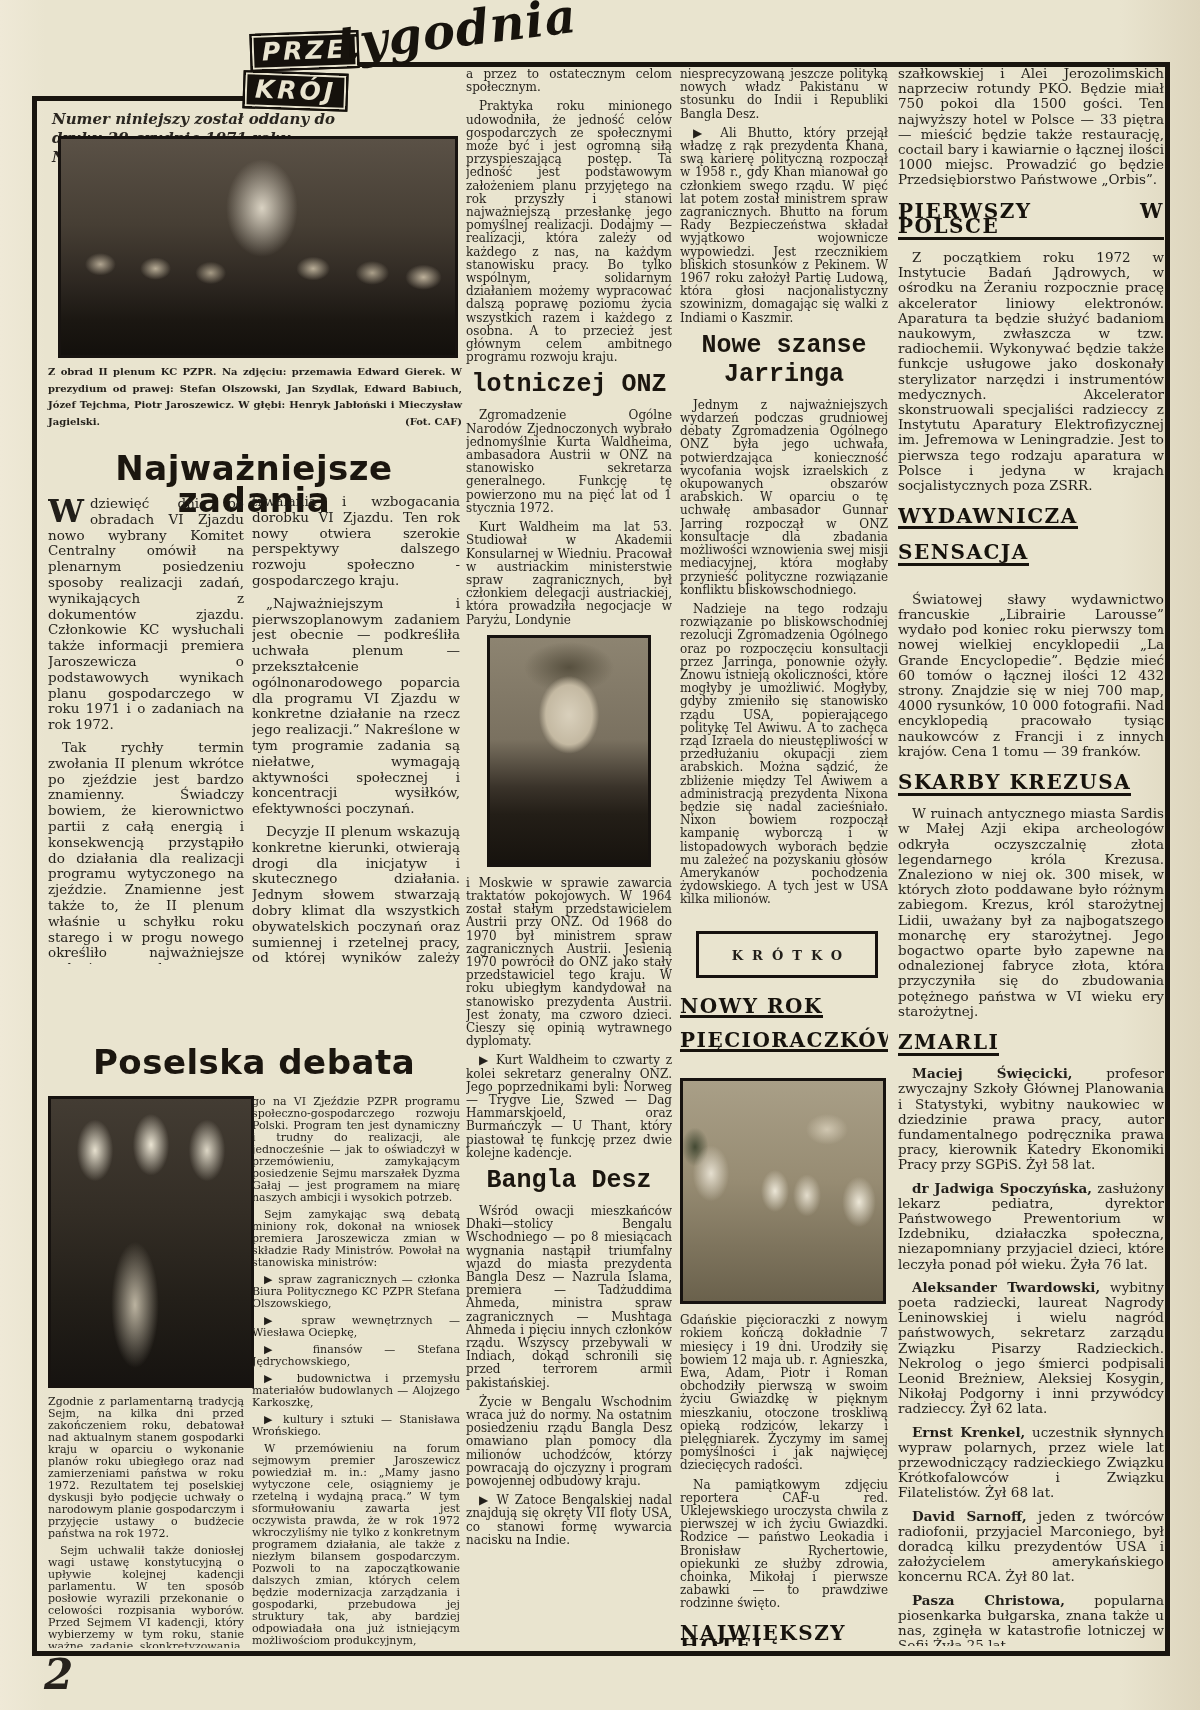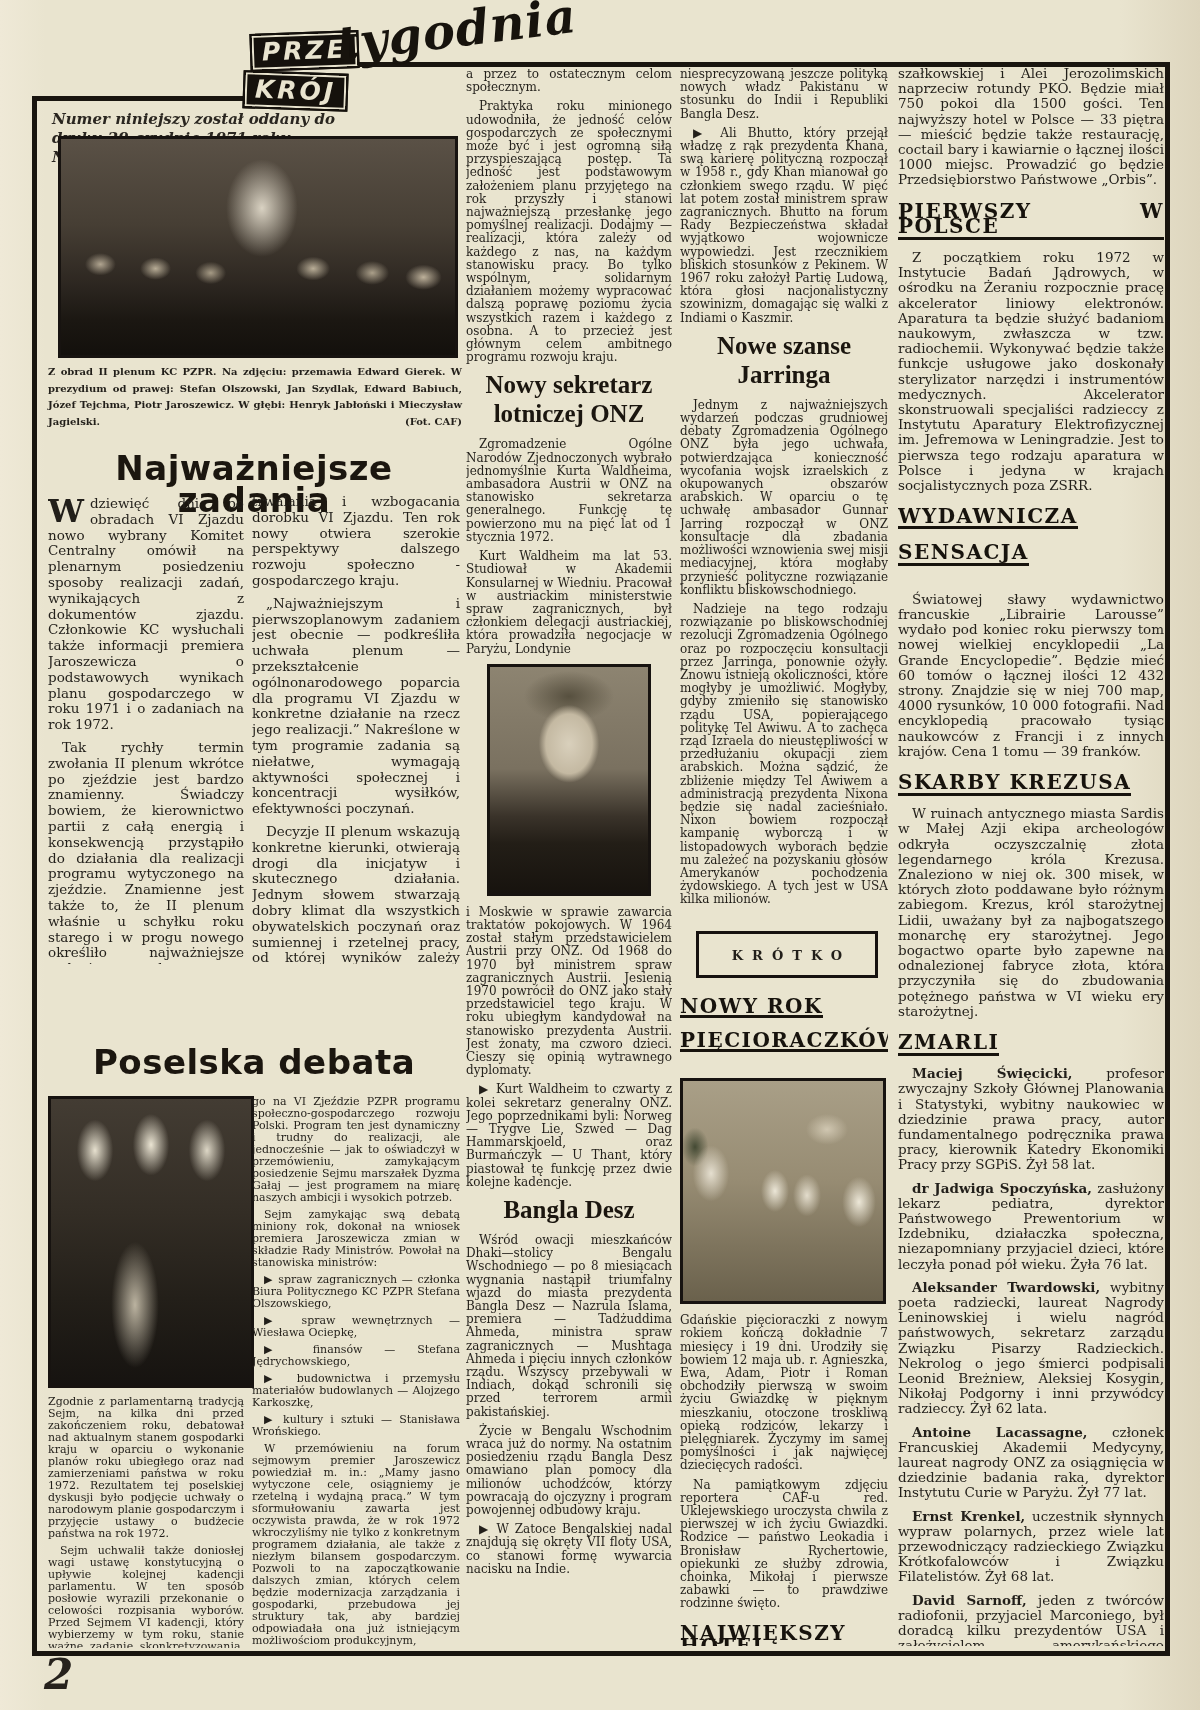--- a/index.html
+++ b/index.html
@@ -12,21 +12,21 @@
   .masthead{font-style:italic;font-weight:bold;font-size:15px;line-height:19px;color:#2a2620;}
   .logoblock{display:inline-block;background:#15110c;color:#e9e4cf;font-weight:bold;font-style:italic;
              font-family:"DejaVu Sans",sans-serif;font-size:25px;line-height:25px;letter-spacing:3px;
              padding:4px 10px 5px;border:2px solid #15110c;box-shadow:0 0 0 2px #e9e4cf inset;}
   .script{font-family:"DejaVu Serif",serif;font-style:italic;font-weight:bold;font-size:48px;
           color:#17130d;transform:rotate(-7deg);transform-origin:left bottom;letter-spacing:1px;}
   .caption{font-weight:bold;font-size:10px;line-height:16.5px;text-align:justify;position:relative;margin:0;}
   .caption .credit{position:absolute;right:0;bottom:0;font-weight:bold;}
   .bighead{font-family:"DejaVu Sans",sans-serif;font-weight:bold;color:#1b160f;text-align:center;
            font-size:34px;line-height:32px;letter-spacing:0.5px;}
-  .colhead{font-family:Liberation Serif, serif;font-weight:bold;color:#1b160f;text-align:center;
+  .colhead{font-family:Liberation Mono, monospace;font-weight:bold;color:#1b160f;text-align:center;
            font-size:25px;line-height:29px;margin:4px 0 10px;}
   .lead-body{font-size:13.5px;line-height:15.8px;text-align:justify;}
   .lead-body p{margin:0 0 7px;text-indent:14px;}
   .small{font-size:12px;line-height:13.2px;text-align:justify;}
   .small p{margin:0 0 6px;text-indent:13px;}
   .smaller{font-size:11px;line-height:12px;text-align:justify;}
   .smaller p{margin:0 0 5px;text-indent:12px;}
   .col5body{font-size:13.5px;line-height:15.2px;text-align:justify;}
   .col5body p{margin:0 0 8px;text-indent:14px;}
   .noind{text-indent:0 !important;}
@@ -85,21 +85,20 @@
   <div class="abs lead-body" style="left:252px;top:494px;width:208px;height:470px;overflow:hidden;">
     <p class="noind">trwalania i wzbogacania dorobku VI Zjazdu. Ten rok nowy otwiera szerokie perspektywy dalszego rozwoju społeczno - gospodarczego kraju.</p>
     <p>„Najważniejszym i pierwszoplanowym zadaniem jest obecnie — podkreśliła uchwała plenum — przekształcenie ogólnonarodowego poparcia dla programu VI Zjazdu w konkretne działanie na rzecz jego realizacji.” Nakreślone w tym programie zadania są niełatwe, wymagają aktywności społecznej i koncentracji wysiłków, efektywności poczynań.</p>
     <p>Decyzje II plenum wskazują konkretne kierunki, otwierają drogi dla inicjatyw i skutecznego działania. Jednym słowem stwarzają dobry klimat dla wszystkich obywatelskich poczynań oraz sumiennej i rzetelnej pracy, od której wyników zależy utrwalanie osiągnięć roku ubiegłego i nowe osiągnięcia w roku nowym.</p>
   </div>
 
   <div class="abs small" style="left:466px;top:68px;width:206px;height:1578px;overflow:hidden;">
     <p class="noind">a przez to ostatecznym celom społecznym.</p>
     <p>Praktyka roku minionego udowodniła, że jedność celów gospodarczych ze społecznymi może być i jest ogromną siłą przyspieszającą postęp. Ta jedność jest podstawowym założeniem planu przyjętego na rok przyszły i stanowi najważniejszą przesłankę jego pomyślnej realizacji. Dodajmy — realizacji, która zależy od każdego z nas, na każdym stanowisku pracy. Bo tylko wspólnym, solidarnym działaniem możemy wypracować dalszą poprawę poziomu życia wszystkich razem i każdego z osobna. A to przecież jest głównym celem ambitnego programu rozwoju kraju.</p>
     <div class="colhead">
-      <div>Nowy sekretarz</div>
       <div>lotniczej ONZ</div>
     </div>
     <p>Zgromadzenie Ogólne Narodów Zjednoczonych wybrało jednomyślnie Kurta Waldheima, ambasadora Austrii w ONZ na stanowisko sekretarza generalnego. Funkcję tę powierzono mu na pięć lat od 1 stycznia 1972.</p>
     <p>Kurt Waldheim ma lat 53. Studiował w Akademii Konsularnej w Wiedniu. Pracował w austriackim ministerstwie spraw zagranicznych, był członkiem delegacji austriackiej, która prowadziła negocjacje w Paryżu, Londynie</p>
     <div class="photo" style="width:164px;height:232px;margin:8px auto 10px;
          background:
            radial-gradient(42px 54px at 50% 34%, #d9d0bc 0%, #c4b9a2 55%, rgba(196,185,162,0) 72%),
            radial-gradient(60px 34px at 50% 13%, #57503f 0%, rgba(87,80,63,0) 75%),
            linear-gradient(180deg,#8d8471 0%, #7a7160 45%, #3a332a 66%, #231e17 78%, #17130e 100%);"></div>
     <p class="noind">i Moskwie w sprawie zawarcia traktatów pokojowych. W 1964 został stałym przedstawicielem Austrii przy ONZ. Od 1968 do 1970 był ministrem spraw zagranicznych Austrii. Jesienią 1970 powrócił do ONZ jako stały przedstawiciel tego kraju. W roku ubiegłym kandydował na stanowisko prezydenta Austrii. Jest żonaty, ma czworo dzieci. Cieszy się opinią wytrawnego dyplomaty.</p>
@@ -148,21 +147,20 @@
       <span>WYDAWNICZA</span><br>
       <span>SENSACJA</span>
     </div>
     <p>Światowej sławy wydawnictwo francuskie „Librairie Larousse” wydało pod koniec roku pierwszy tom nowej wielkiej encyklopedii „La Grande Encyclopedie”. Będzie mieć 60 tomów o łącznej ilości 12 432 strony. Znajdzie się w niej 700 map, 4000 rysunków, 10 000 fotografii. Nad encyklopedią pracowało tysiąc naukowców z Francji i z innych krajów. Cena 1 tomu — 39 franków.</p>
     <div class="sechead"><span>SKARBY KREZUSA</span></div>
     <p>W ruinach antycznego miasta Sardis w Małej Azji ekipa archeologów odkryła oczyszczalnię złota legendarnego króla Krezusa. Znaleziono w niej ok. 300 misek, w których złoto poddawane było różnym zabiegom. Krezus, król starożytnej Lidii, uważany był za najbogatszego monarchę ery starożytnej. Jego bogactwo oparte było zapewne na odnalezionej fabryce złota, która przyczyniła się do zbudowania potężnego państwa w VI wieku ery starożytnej.</p>
     <div class="sechead"><span>ZMARLI</span></div>
     <p><b>Maciej Święcicki,</b> <span>profesor zwyczajny Szkoły Głównej Planowania i Statystyki, wybitny naukowiec w dziedzinie prawa pracy, autor fundamentalnego podręcznika prawa pracy, kierownik Katedry Ekonomiki Pracy przy SGPiS. Żył 58 lat.</span></p>
     <p><b>dr Jadwiga Spoczyńska,</b> <span>zasłużony lekarz pediatra, dyrektor Państwowego Prewentorium w Izdebniku, działaczka społeczna, niezapomniany przyjaciel dzieci, które leczyła ponad pół wieku. Żyła 76 lat.</span></p>
     <p><b>Aleksander Twardowski,</b> <span>wybitny poeta radziecki, laureat Nagrody Leninowskiej i wielu nagród państwowych, sekretarz zarządu Związku Pisarzy Radzieckich. Nekrolog o jego śmierci podpisali Leonid Breżniew, Aleksiej Kosygin, Nikołaj Podgorny i inni przywódcy radzieccy. Żył 62 lata.</span></p>
-    <p><b>Antoine Lacassagne,</b> <span>członek Francuskiej Akademii Medycyny, laureat nagrody ONZ za osiągnięcia w dziedzinie badania raka, dyrektor Instytutu Curie w Paryżu. Żył 77 lat.</span></p>
     <p><b>Ernst Krenkel,</b> <span>uczestnik słynnych wypraw polarnych, przez wiele lat przewodniczący radzieckiego Związku Krótkofalowców i Związku Filatelistów. Żył 68 lat.</span></p>
     <p><b>David Sarnoff,</b> <span>jeden z twórców radiofonii, przyjaciel Marconiego, był doradcą kilku prezydentów USA i założycielem amerykańskiego koncernu RCA. Żył 80 lat.</span></p>
     <p><b>Pasza Christowa,</b> <span>popularna piosenkarka bułgarska, znana także u nas, zginęła w katastrofie lotniczej w Sofii Żyła 25 lat.</span></p>
   </div>
 
   <div class="abs bighead" style="left:48px;top:1046px;width:412px;">Poselska debata</div>
   <div class="abs photo" style="left:48px;top:1096px;width:206px;height:292px;
        background:
          radial-gradient(26px 44px at 22% 18%, rgba(240,234,216,.95) 0%, rgba(240,234,216,0) 70%),
          radial-gradient(26px 44px at 50% 16%, rgba(244,238,220,.95) 0%, rgba(244,238,220,0) 70%),

